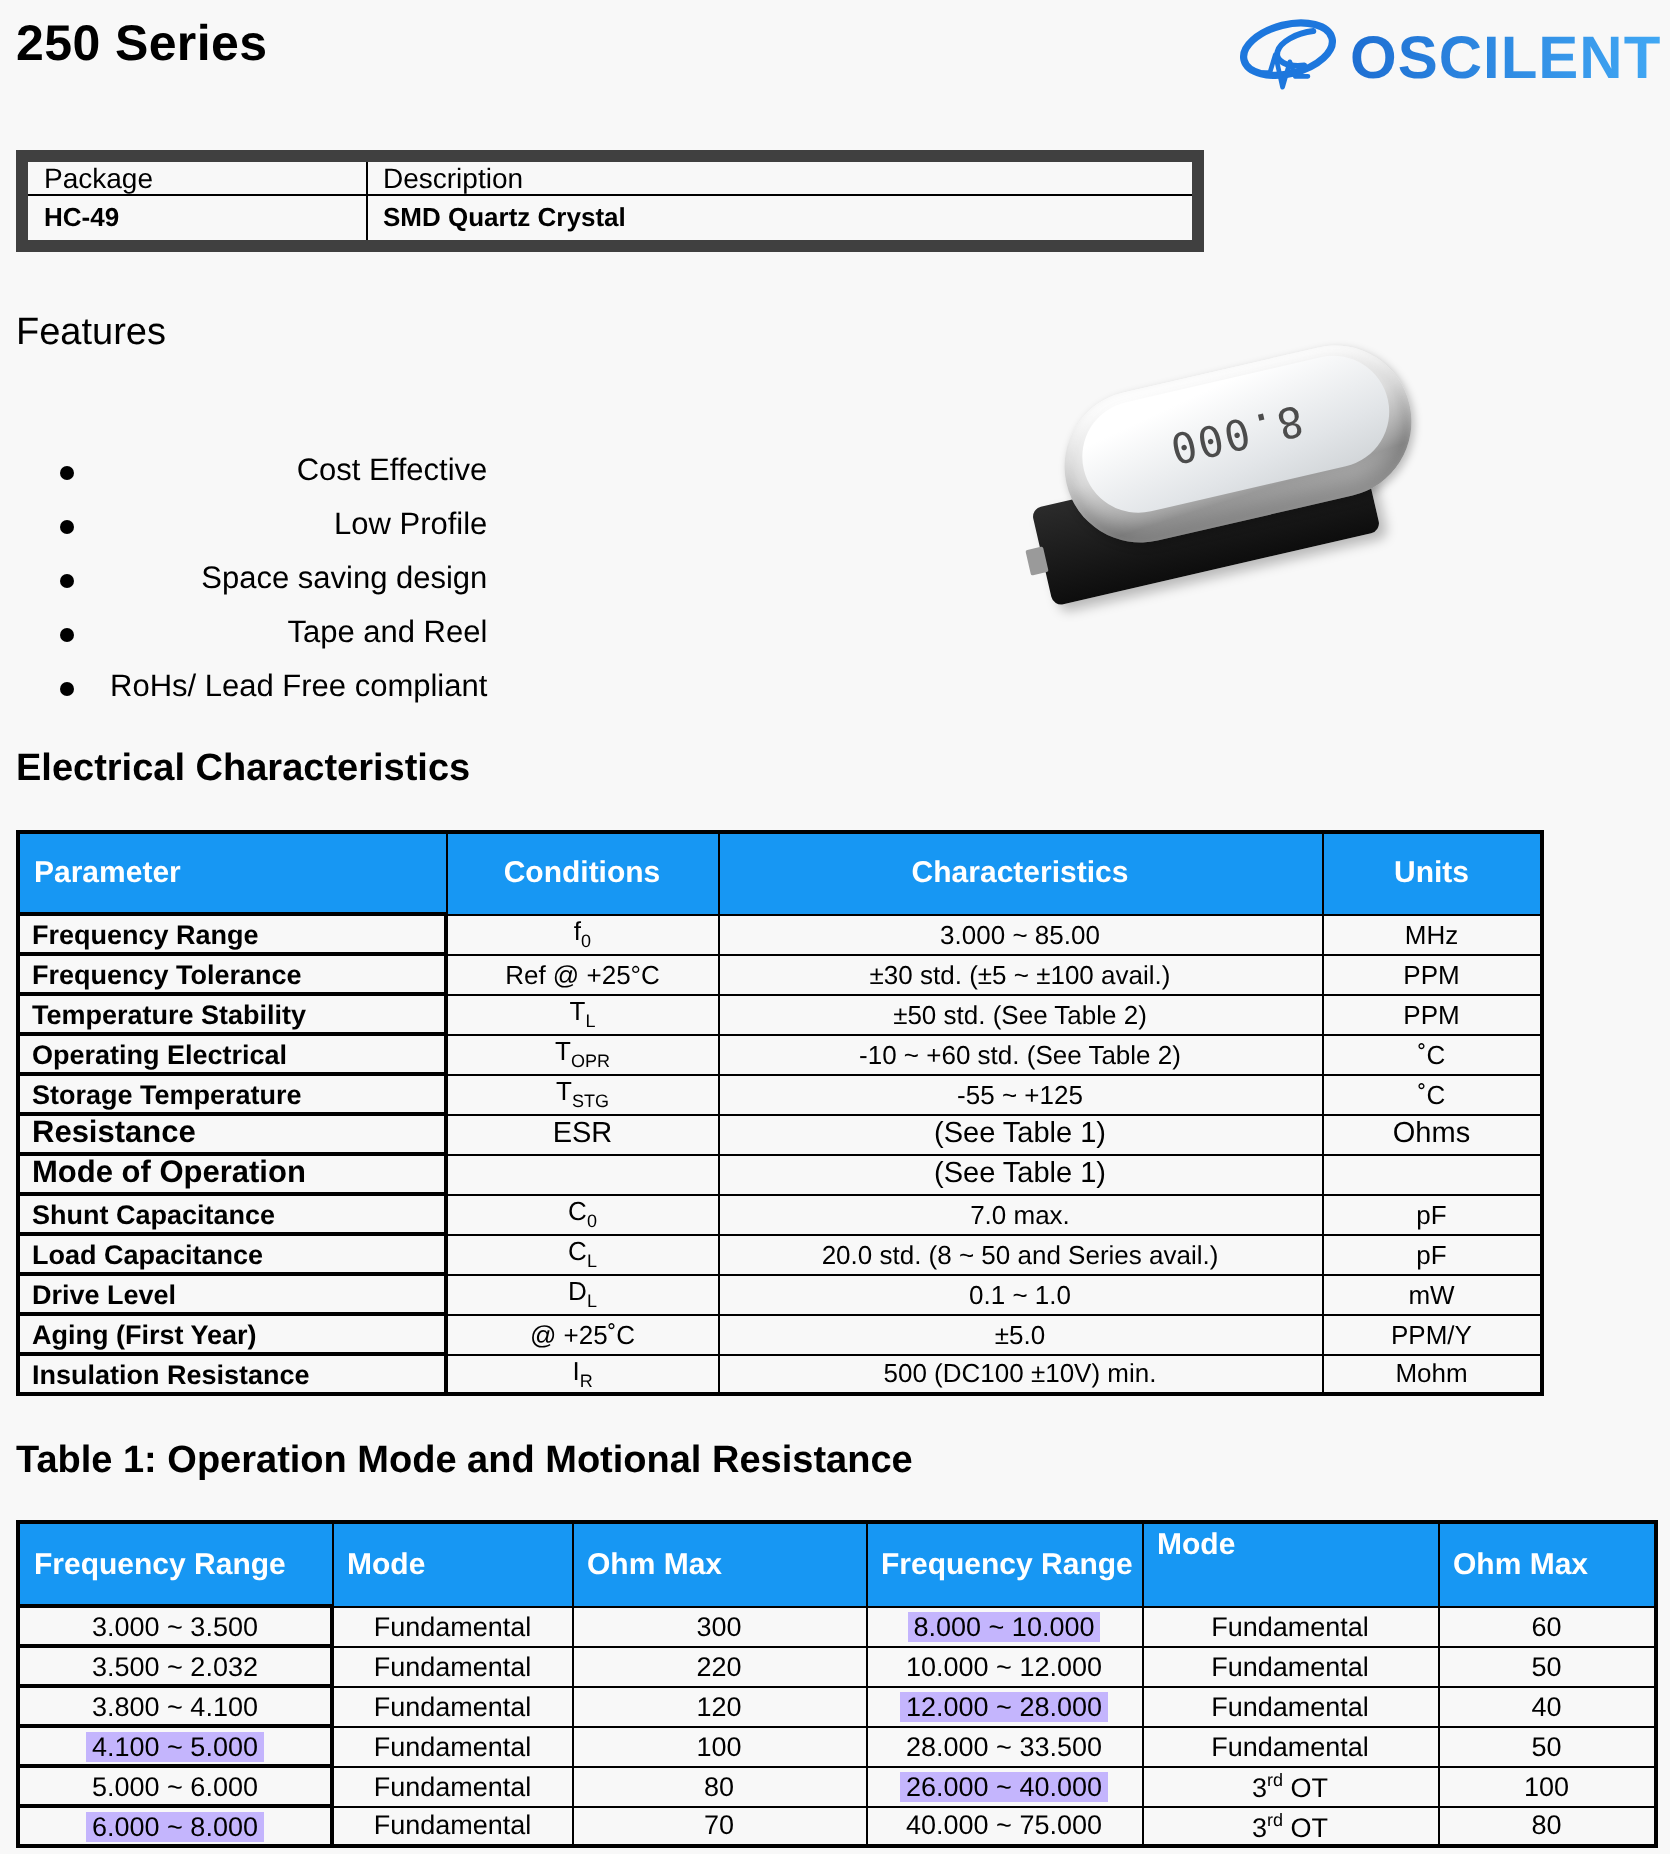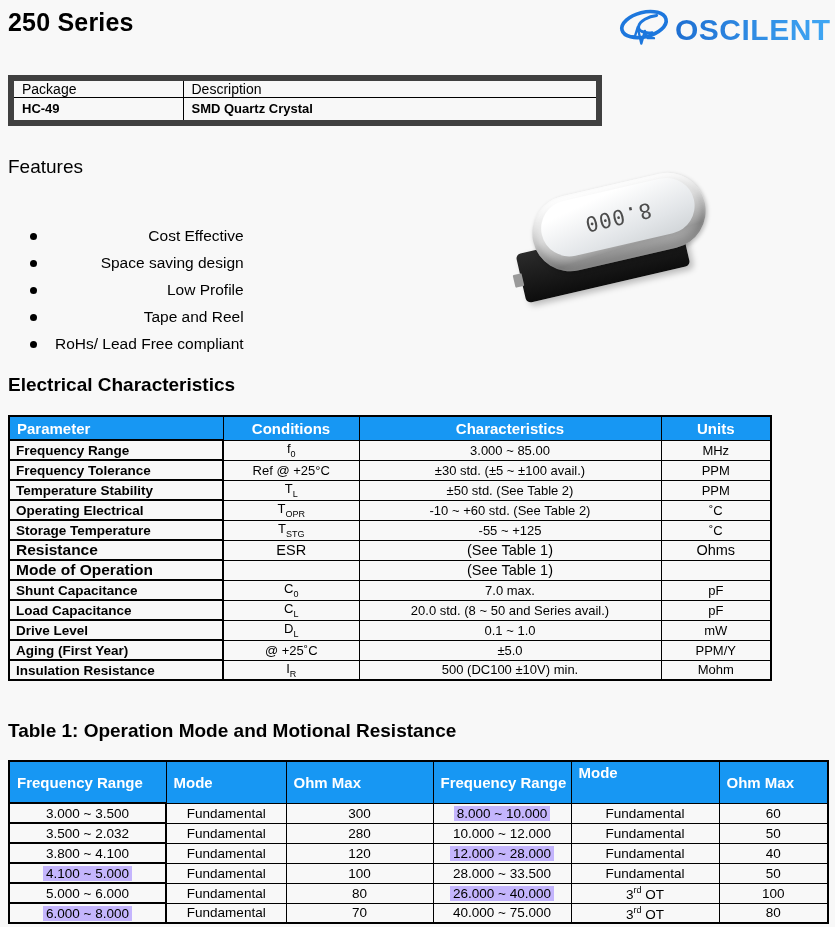--- a/index.html
+++ b/index.html
@@ -98,21 +98,21 @@
   #t1-heading { left:8px; top:720px; font-size:19px; font-weight:bold; }
 
   
   #ec-table {
     left:8px; top:415px; width:762px;
     border-collapse:collapse; table-layout:fixed;
     border:2px solid #000;
   }
   #ec-table th {
     background:#1797f3; color:#fff;
-    font-size:15px; font-weight:bold; height:24px;
+    font-size:15px; font-weight:bold; height:41px;
     border:1px solid #000; text-align:center; padding:0;
   }
   #ec-table th.left { text-align:left; padding-left:7px; }
   #ec-table td {
     border:1px solid #000; font-size:13px; text-align:center;
     height:20px; padding:0 2px;
   }
   #ec-table td.param {
     border:2px solid #000; text-align:left; font-weight:bold;
     padding-left:6px; font-size:13.5px;
@@ -171,22 +171,22 @@
   <tr>
     <td>HC-49</td>
     <td>SMD Quartz Crystal</td>
   </tr>
 </tbody>
   </table>
 
 <div class="abs" id="features-heading">Features</div>
 <ul class="abs" id="features-list">
     <li>Cost Effective</li>
+    <li>Low Profile</li>
     <li>Space saving design</li>
-    <li>Low Profile</li>
     <li>Tape and Reel</li>
     <li>RoHs/ Lead Free compliant</li>
   </ul>
 
 <div class="abs" id="crystal">
   <div class="c-base"></div>
   <div class="c-pin"></div>
   <div class="c-body">
     <div class="c-face">
       <span class="c-mark">8.000</span>
@@ -313,21 +313,21 @@
         <td class="fbold"><span>3.000 ~ 3.500</span></td>
         <td>Fundamental</td>
         <td>300</td>
         <td><span class="hl">8.000 ~ 10.000</span></td>
         <td>Fundamental</td>
         <td>60</td>
       </tr>
       <tr>
         <td class="fbold"><span>3.500 ~ 2.032</span></td>
         <td>Fundamental</td>
-        <td>280</td>
+        <td>220</td>
         <td><span>10.000 ~ 12.000</span></td>
         <td>Fundamental</td>
         <td>50</td>
       </tr>
       <tr>
         <td class="fbold"><span>3.800 ~ 4.100</span></td>
         <td>Fundamental</td>
         <td>120</td>
         <td><span class="hl">12.000 ~ 28.000</span></td>
         <td>Fundamental</td>

